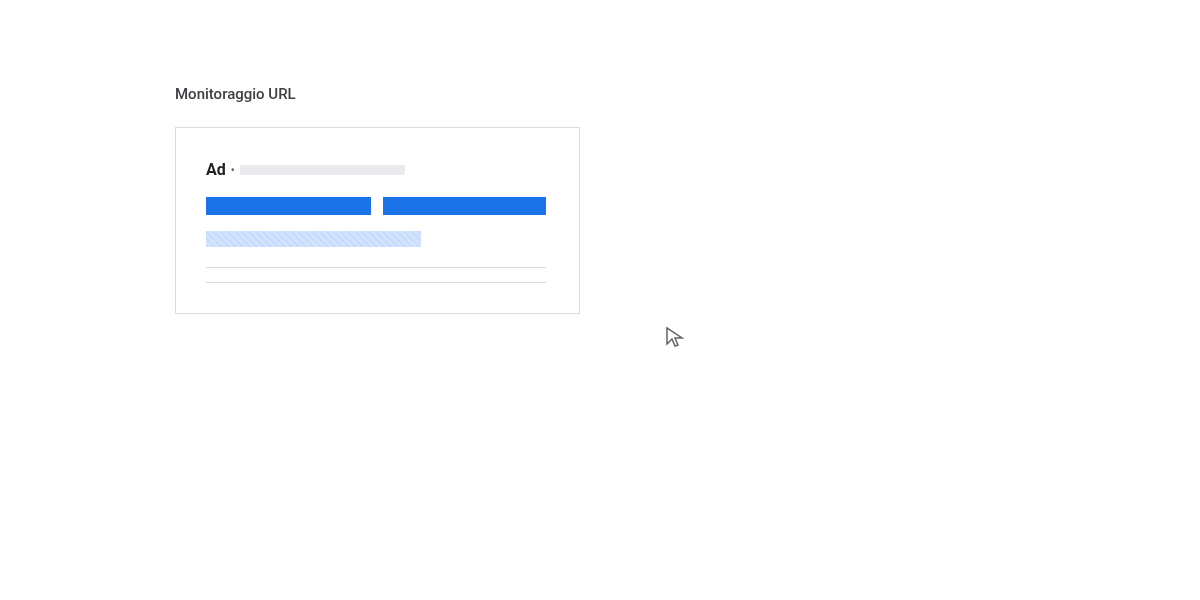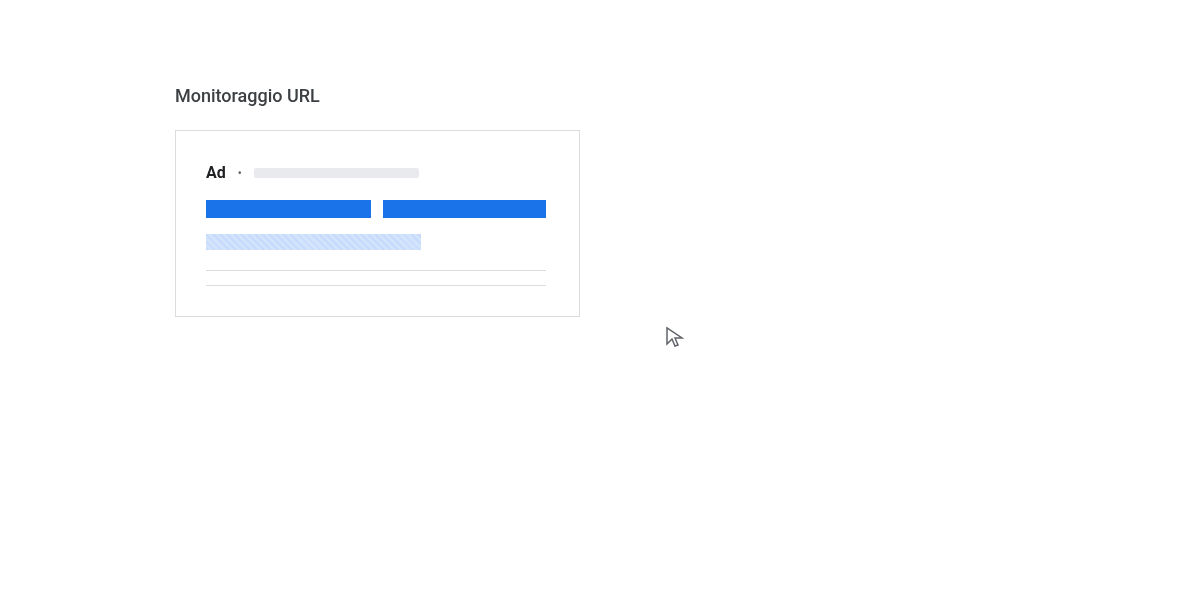--- a/index.html
+++ b/index.html
@@ -11,35 +11,35 @@
       font-family: -apple-system, BlinkMacSystemFont, 'Segoe UI', Roboto, Arial, sans-serif;
       background: #ffffff;
       width: 1200px;
       height: 600px;
       position: relative;
     }
     .container {
       padding: 85px 0 0 175px;
     }
     .title {
-      font-size: 18px;
+      font-size: 15px;
       font-weight: 500;
       color: #3c4043;
       margin-bottom: 24px;
     }
     .ad-card {
       border: 1px solid #dadce0;
       width: 405px;
       padding: 32px 30px 30px 30px;
       background: #ffffff;
     }
     .ad-header {
       display: flex;
       align-items: center;
-      gap: 12px;
+      gap: 5px;
       margin-bottom: 18px;
     }
     .ad-label {
       font-size: 16px;
       font-weight: 700;
       color: #202124;
     }
     .ad-dot {
       font-size: 12px;
       color: #5f6368;

